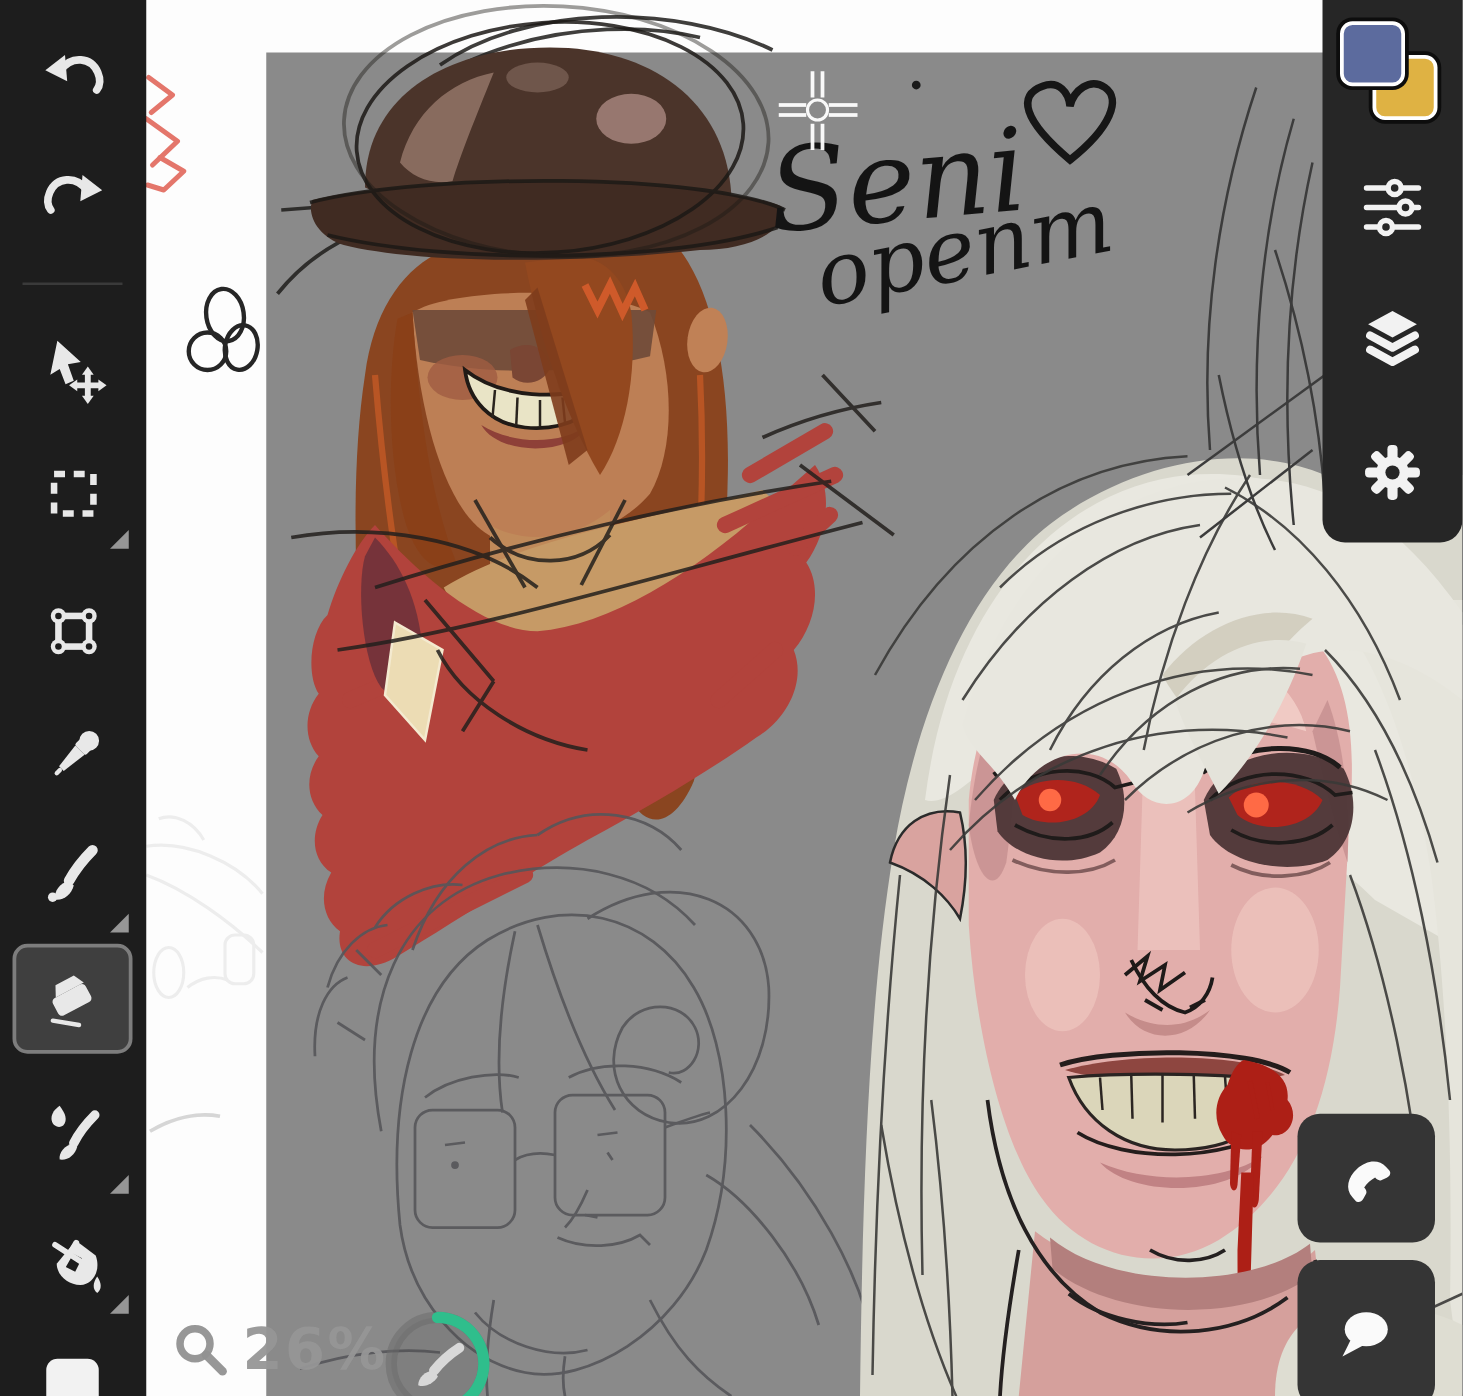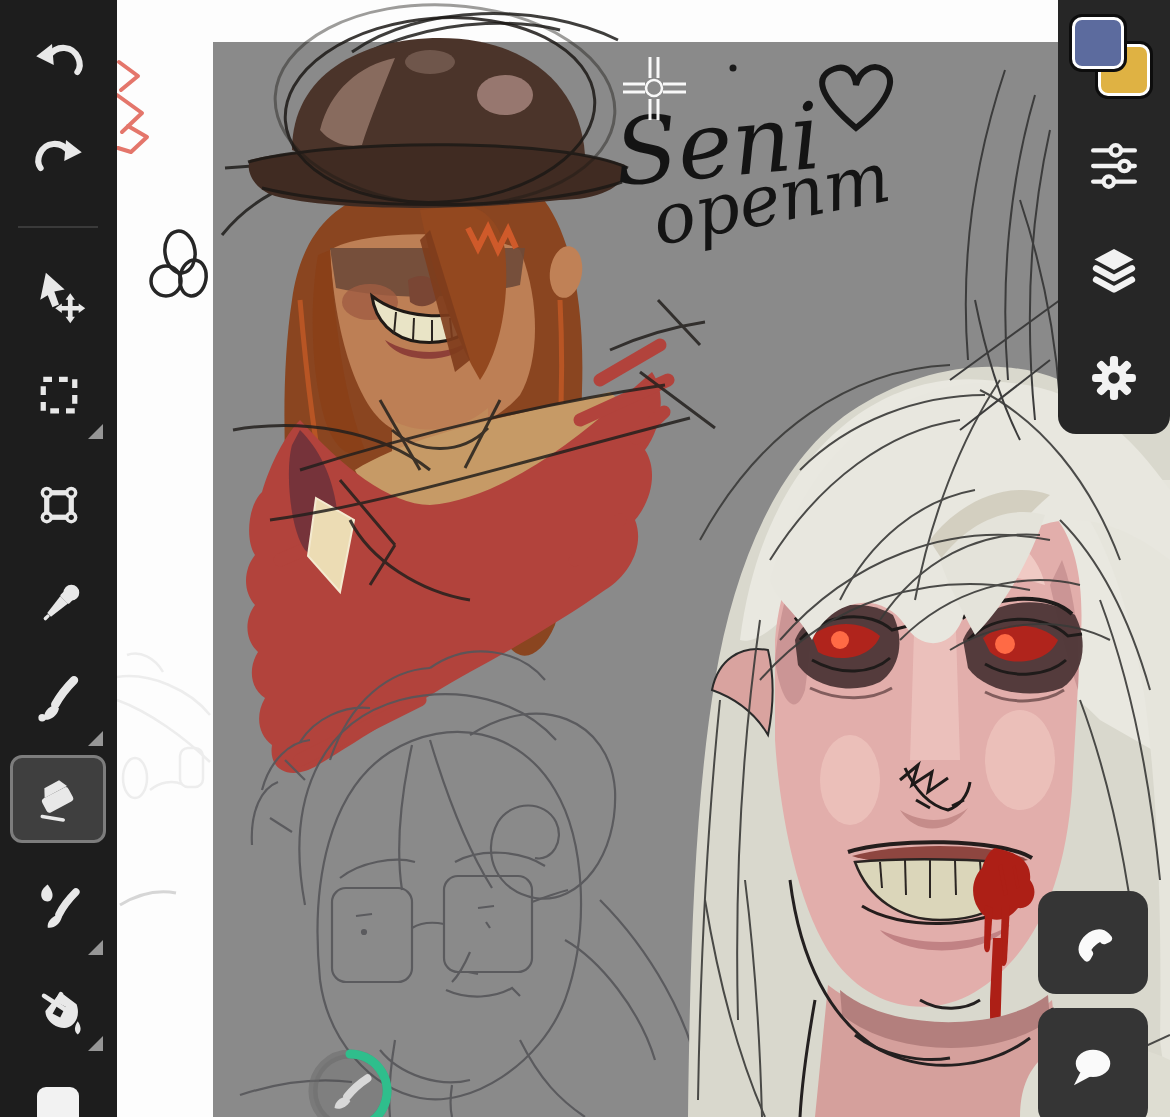--- a/index.html
+++ b/index.html
@@ -490,20 +490,27 @@
     </g>
   </svg>
 </div>
 <div class="corner-btn" id="chat-btn">
   <svg width="58" height="58" viewBox="0 0 64 64">
     <ellipse cx="32" cy="28" rx="19" ry="15" fill="#fafafa"></ellipse>
     <polygon points="18,38 11,52 30,42" fill="#fafafa"></polygon>
   </svg>
 </div>
 
+<div id="zoom-indicator">
+  <svg width="48" height="48" viewBox="0 0 48 48">
+    <circle cx="20" cy="20" r="12" fill="none" stroke="rgba(145,145,145,0.95)" stroke-width="6"></circle>
+    <line x1="29" y1="29" x2="42" y2="42" stroke="rgba(145,145,145,0.95)" stroke-width="7" stroke-linecap="round"></line>
+  </svg>
+  <span id="zoom-label">26%</span>
+</div>
 
 <div id="brush-ring">
   <svg width="90" height="90" viewBox="0 0 90 90">
     <circle cx="45" cy="45" r="37" fill="rgba(70,70,70,0.15)" stroke="rgba(105,105,105,0.5)" stroke-width="9"></circle>
     <path d="M45,8 A37,37 0 1 1 26.5,77" fill="none" stroke-width="9" stroke-linecap="round" stroke="#2fbe8c"></path>
     <g transform="translate(45 47) rotate(12) translate(-32 -32)">
       <path d="M46,14 C41,19 34,28 30,36" stroke="#d8d8d8" stroke-width="8" fill="none" stroke-linecap="round"></path>
       <path d="M30,36 C23,38 19,44 20,50 C26,51 32,46 34,40 Z" fill="#d8d8d8"></path>
     </g>
   </svg>

